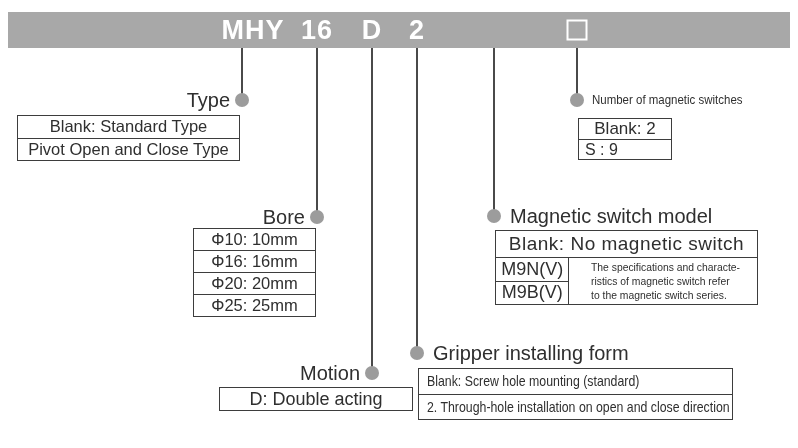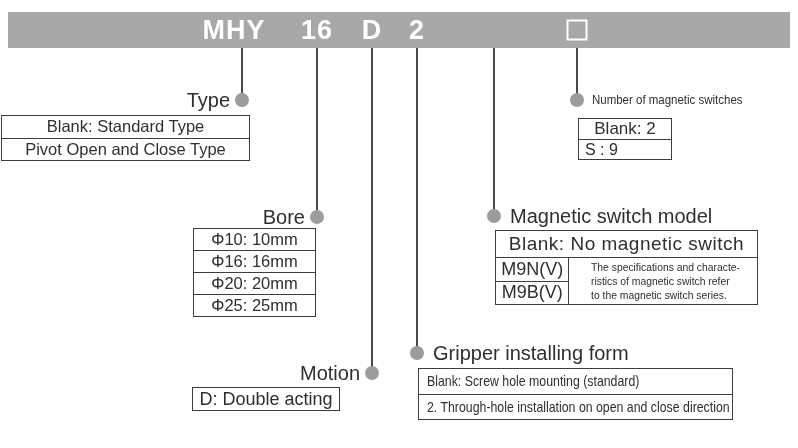--- a/index.html
+++ b/index.html
@@ -46,21 +46,21 @@
 
   
   .grip .orow{justify-content:flex-start;padding-left:8px;font-size:14.5px;}
 </style>
 </head>
 <body>
 
 <div class="stage">
 
   <div class="code-bar">
-    <span class="code-seg" style="left:226px">MHY</span>
+    <span class="code-seg" style="left:245px">MHY</span>
     <span class="code-seg" style="left:309px">16</span>
     <span class="code-seg" style="left:364px">D</span>
     <span class="code-seg" style="left:409px">2</span>
     <span class="code-square" style="left:569px"></span>
   </div>
 
   <div class="vline" style="left:241.25px;top:48px;height:52px"></div>
   <div class="vline" style="left:316.25px;top:48px;height:169px"></div>
   <div class="vline" style="left:371.25px;top:48px;height:325px"></div>
   <div class="vline" style="left:416.25px;top:48px;height:305px"></div>
@@ -76,21 +76,21 @@
 
   <div class="sec-label" style="right:568px;top:88px">Type</div>
   <div class="sec-label" style="left:592px;top:92px;font-size:13.5px;line-height:16px">
     <span class="cond">Number of magnetic switches</span>
   </div>
   <div class="sec-label" style="right:493px;top:205px">Bore</div>
   <div class="sec-label" style="left:510px;top:204px">Magnetic switch model</div>
   <div class="sec-label" style="right:438px;top:361px">Motion</div>
   <div class="sec-label" style="left:433px;top:341px">Gripper installing form</div>
 
-  <div class="obox" style="left:1px;top:115px;width:249px;height:46px">
+  <div class="obox" style="left:17px;top:115px;width:223px;height:46px">
     <div class="orow">Blank: Standard Type</div>
     <div class="orow">Pivot Open and Close Type</div>
   </div>
 
   <div class="obox" style="left:578px;top:118px;width:94px;height:42px">
     <div class="orow" style="font-size:17px">Blank: 2</div>
     <div class="orow left" style="font-size:16px">S : 9</div>
   </div>
 
   <div class="obox" style="left:193px;top:228px;width:123px;height:89px">
@@ -108,21 +108,21 @@
         <div class="ms-model">M9B(V)</div>
       </div>
       <div class="ms-note">
         <div>The specifications and characte-</div>
         <div>ristics of magnetic switch refer</div>
         <div>to the magnetic switch series.</div>
       </div>
     </div>
   </div>
 
-  <div class="obox" style="left:192px;top:387px;width:148px;height:24px">
+  <div class="obox" style="left:219px;top:387px;width:194px;height:24px">
     <div class="orow" style="font-size:18px">D: Double acting</div>
   </div>
 
   <div class="obox grip" style="left:418px;top:368px;width:315px;height:52px">
     <div class="orow">
       <span class="cond">Blank: Screw hole mounting (standard)</span>
     </div>
     <div class="orow">
       <span class="cond">2. Through-hole installation on open and close direction</span>
     </div>

